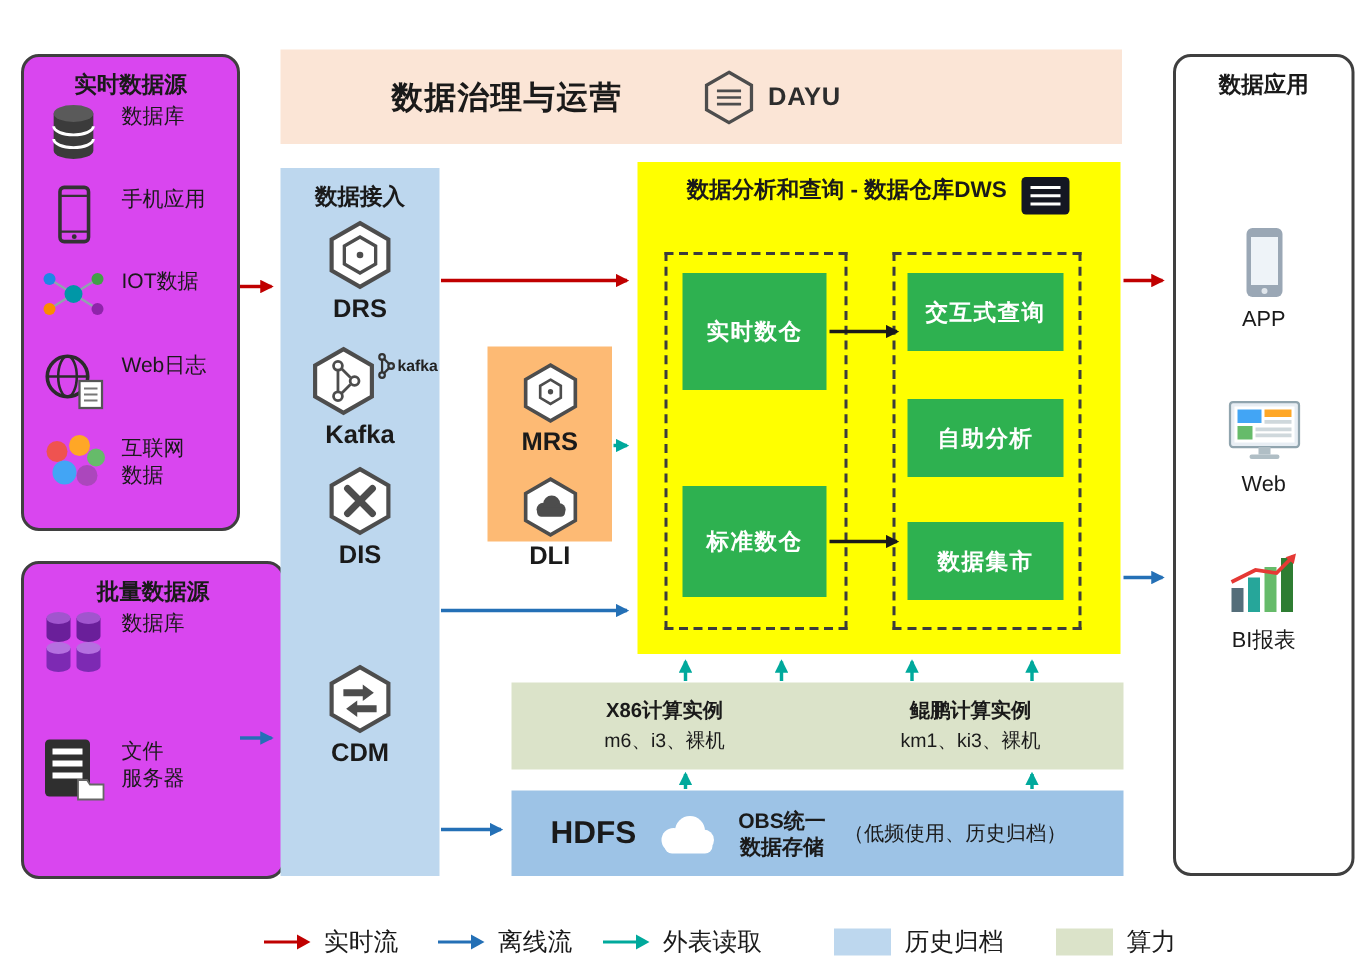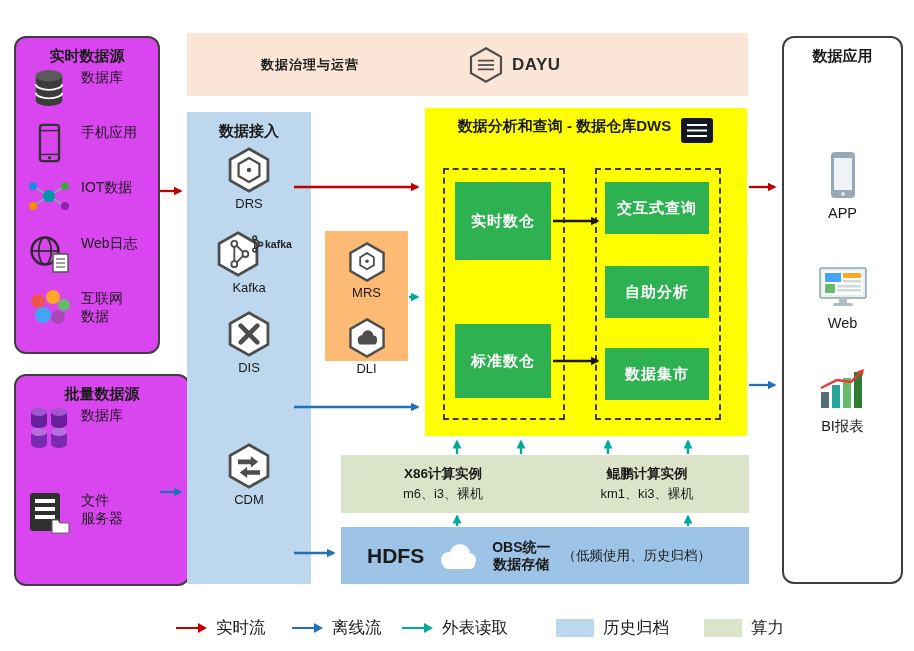--- a/index.html
+++ b/index.html
@@ -7,28 +7,28 @@
   #canvas{position:relative;width:914px;height:651px;background:#fff;overflow:hidden}
 
   .round-panel{position:absolute;background:#d946ef;border:2.5px solid #3f3f3f;border-radius:12px;display:flex;flex-direction:column}
   .panel-title{font-size:15px;font-weight:bold;text-align:center;padding-top:9px}
   .src-rows{display:flex;flex-direction:column;flex:1;padding:2px 6px 8px 8px}
   .src-item{display:flex;align-items:flex-start;gap:7px;flex:1}
   .src-ic{width:50px;display:flex;justify-content:center;align-items:center}
   .src-lbl{font-size:14px;white-space:pre-line;line-height:1.3}
 
   .banner{position:absolute;left:187px;top:33px;width:561px;height:63px;background:#fbe5d6}
-  .banner-title{position:absolute;left:74px;top:50%;transform:translateY(-50%);font-size:13px;font-weight:bold;letter-spacing:1px}
+  .banner-title{position:absolute;left:74px;top:50%;transform:translateY(-50%);font-size:21px;font-weight:bold;letter-spacing:1px}
   .banner-logo{position:absolute;left:280px;top:50%;transform:translateY(-50%);display:flex;align-items:center;gap:7px}
   .dayu-text{font-size:17px;font-weight:bold;color:#2d2d2d;letter-spacing:.5px}
 
-  .access-col{position:absolute;left:187px;top:112px;width:124px;height:472px;background:#bdd7ee}
+  .access-col{position:absolute;left:187px;top:112px;width:106px;height:472px;background:#bdd7ee}
   .acc-title{font-size:15px;font-weight:bold;text-align:center;padding-top:10px}
   .acc-item{position:absolute;left:0;width:100%;display:flex;flex-direction:column;align-items:center}
-  .acc-label{font-weight:normal;font-size:13px;margin-top:2px}
+  .acc-label{font-weight:bold;font-size:17px;margin-top:2px}
   .kafka-wrap .hex{margin-left:-22px}
   .kafka-mark{position:absolute;left:64px;top:4px;display:flex;align-items:center;gap:1px}
   .kafka-word{font-size:10.5px;font-weight:bold;color:#222}
 
   .gray-box{position:absolute;left:325px;top:231px;width:83px;height:130px;background:#fdba74}
 
   .dws{position:absolute;left:425px;top:108px;width:322px;height:328px;background:#ffff00}
   .dws-head{display:flex;align-items:flex-start;justify-content:center;gap:9px;padding-top:9px}
   .dws-title{font-size:15px;font-weight:bold}
   .dash-group{position:absolute;border:2px dashed #3c3c3c}

